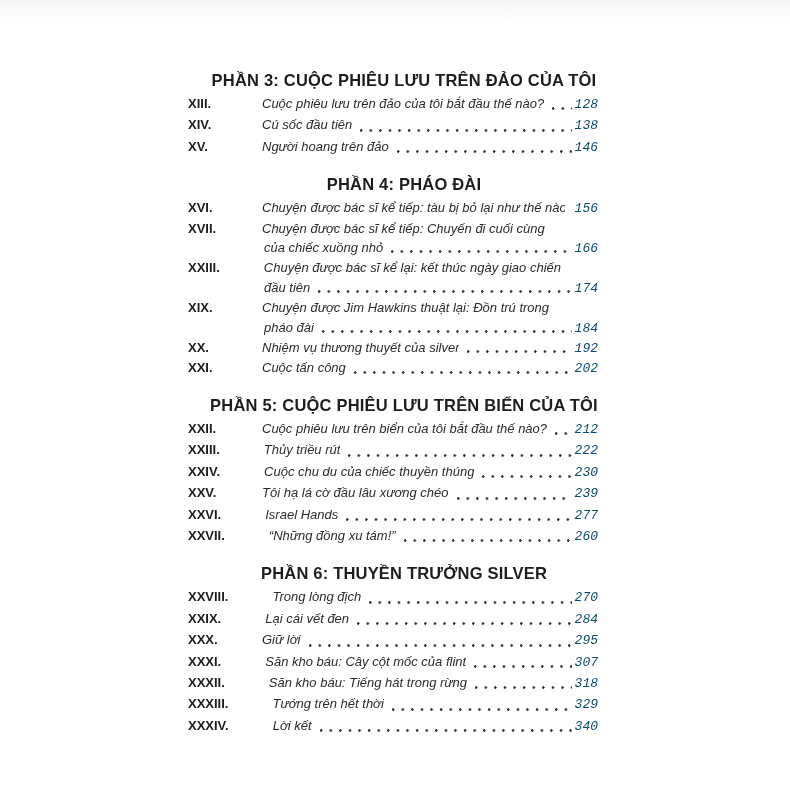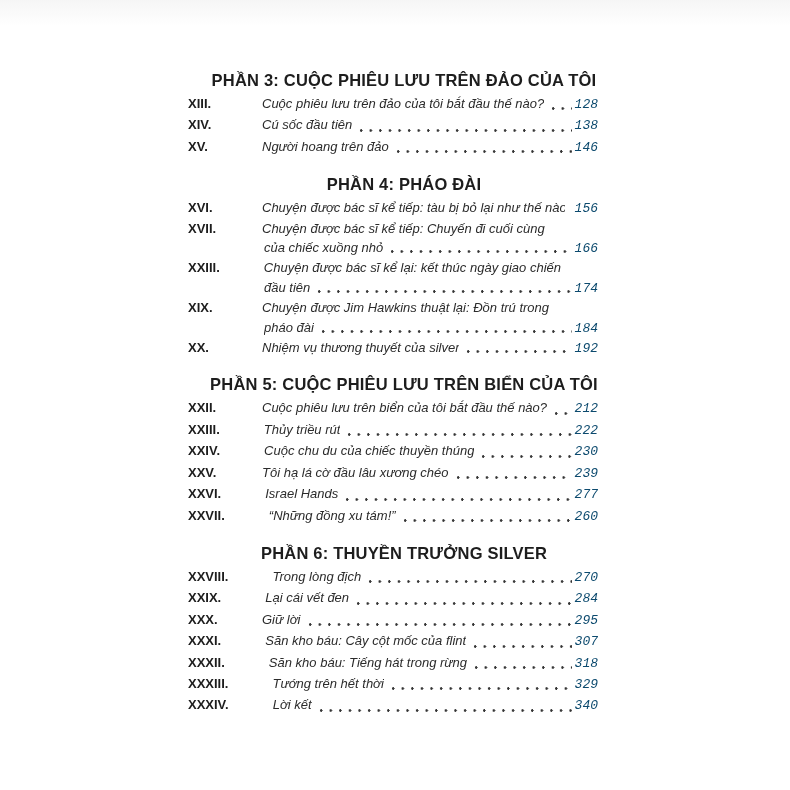--- a/index.html
+++ b/index.html
@@ -152,20 +152,26 @@
           <span class="title">pháo đài</span>
           <span class="leader"></span>
           <span class="pagenum">184</span>
         </div>
         <div class="row">
           <span class="num">XX.</span>
           <span class="title">Nhiệm vụ thương thuyết của silver</span>
           <span class="leader"></span>
           <span class="pagenum">192</span>
         </div>
+        <div class="row">
+          <span class="num">XXI.</span>
+          <span class="title">Cuộc tấn công</span>
+          <span class="leader"></span>
+          <span class="pagenum">202</span>
+        </div>
       </section>
       <section class="toc-section">
         <h2>PHẦN 5: CUỘC PHIÊU LƯU TRÊN BIỂN CỦA TÔI</h2>
         <div class="row">
           <span class="num">XXII.</span>
           <span class="title">Cuộc phiêu lưu trên biển của tôi bắt đầu thế nào?</span>
           <span class="leader"></span>
           <span class="pagenum">212</span>
         </div>
         <div class="row">

